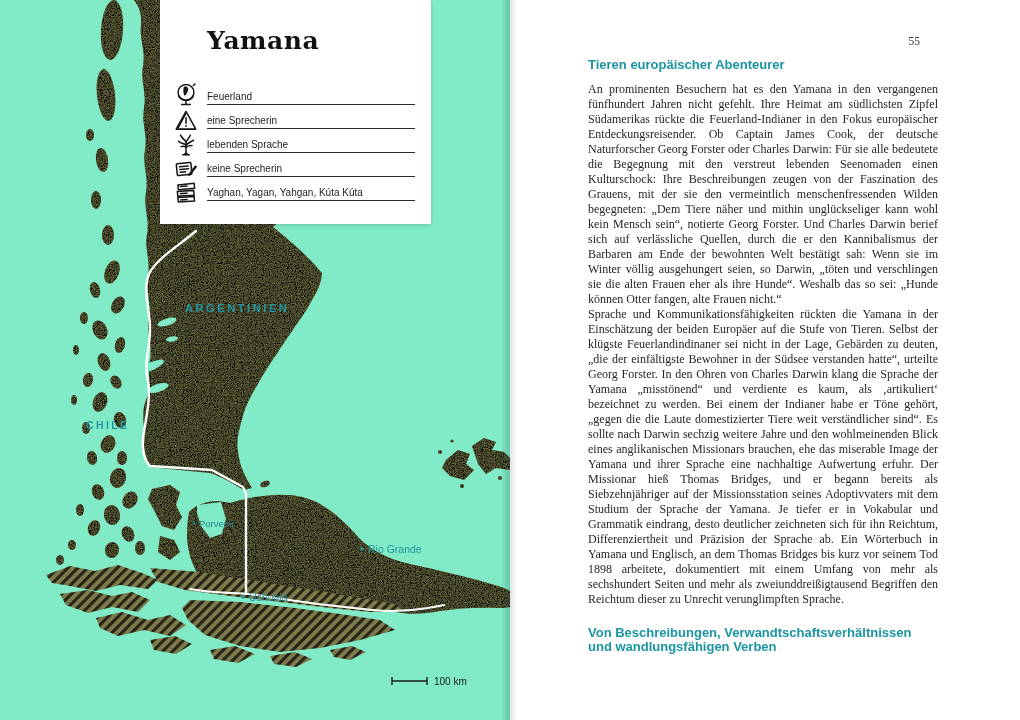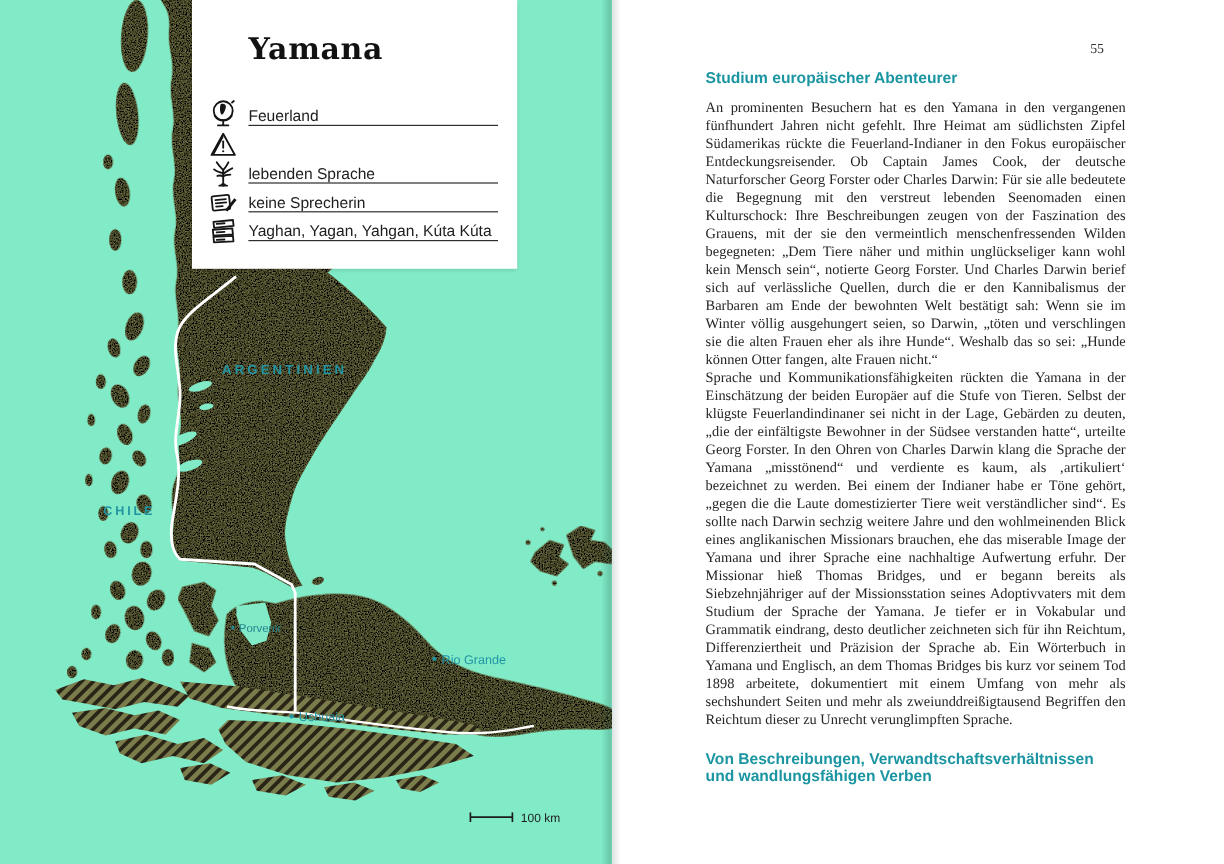--- a/index.html
+++ b/index.html
@@ -8,21 +8,21 @@
   
   .left-page{position:absolute;left:0;top:0;width:510px;height:720px;}
   .map-svg{position:absolute;left:0;top:0;}
   
   .infobox{position:absolute;left:112px;top:0;width:271px;height:224px;background:#ffffff;
            box-shadow:0 1px 4px rgba(0,0,0,.18);margin-left:48px;}
   .infobox-title{position:absolute;left:47px;top:26px;margin:0;
                  font-family:"DejaVu Serif",serif;font-weight:bold;font-size:25px;
                  letter-spacing:.5px;color:#121212;}
   .fact-row{position:absolute;left:47px;right:16px;height:16px;line-height:17px;
-            border-bottom:1.6px solid #2e2e2e;font-size:13px;color:#1d1d1d;
+            border-bottom:1.6px solid #2e2e2e;font-size:10px;color:#1d1d1d;
             white-space:nowrap;overflow:hidden;}
   .fact-icon{position:absolute;left:13px;width:26px;height:26px;}
   .fact-icon svg{width:26px;height:26px;stroke:#151515;fill:none;
                  stroke-width:1.4;stroke-linecap:round;stroke-linejoin:round;}
   
   .right-page{position:absolute;left:510px;top:0;width:510px;height:532px;background:#ffffff;}
   .gutter{position:absolute;left:501px;top:0;width:17px;height:720px;pointer-events:none;
           background:linear-gradient(to right,rgba(0,0,0,0) 0%,rgba(25,70,60,.20) 40%,rgba(0,0,0,0) 95%);}
   .page-number{position:absolute;top:35px;right:100px;font-family:"Liberation Serif",serif;
                font-size:11.5px;color:#333;}
@@ -223,30 +223,31 @@
       <span class="fact-icon" style="top:179px">
         <svg viewBox="0 0 24 24">
           <path d="M4.5,5.5 l15,-1.5 l0.5,4.5 l-15,1.5 z"></path>
           <path d="M4,11.5 l15,-1 l0.5,4.5 l-15,1 z"></path>
           <path d="M4.5,17 l15,-0.8 l0.4,4.2 l-15,0.8 z"></path>
           <path d="M7,7 l6,-0.5 M7,13.5 l6,-0.4 M7,19.3 l6,-0.3"></path>
         </svg>
       </span>
 
       <div class="fact-row" style="top:88px">Feuerland</div>
+      <div class="fact-row" style="top:112px">eine Sprecherin</div>
       <div class="fact-row" style="top:136px">lebenden Sprache</div>
       <div class="fact-row" style="top:160px">keine Sprecherin</div>
       <div class="fact-row" style="top:184px">Yaghan, Yagan, Yahgan, Kúta Kúta</div>
     </div>
   </div>
 
   <div class="right-page">
     <div class="page-number">55</div>
     <div class="textblock">
-      <h2 class="section-heading">Studium europäischer Abenteurer</h2>
+      <h2 class="section-heading">Tieren europäischer Abenteurer</h2>
       <p class="body-para">An prominenten Besuchern hat es den Yamana in den vergangenen fünfhundert Jahren nicht gefehlt. Ihre Heimat am südlichsten Zipfel Südamerikas rückte die Feuerland-Indianer in den Fokus europäischer Entdeckungsreisender. Ob Captain James Cook, der deutsche Naturforscher Georg Forster oder Charles Darwin: Für sie alle bedeutete die Begegnung mit den verstreut lebenden Seenomaden einen Kulturschock: Ihre Beschreibungen zeugen von der Faszination des Grauens, mit der sie den vermeintlich menschenfressenden Wilden begegneten: „Dem Tiere näher und mithin unglückseliger kann wohl kein Mensch sein“, notierte Georg Forster. Und Charles Darwin berief sich auf verlässliche Quellen, durch die er den Kannibalismus der Barbaren am Ende der bewohnten Welt bestätigt sah: Wenn sie im Winter völlig ausgehungert seien, so Darwin, „töten und verschlingen sie die alten Frauen eher als ihre Hunde“. Weshalb das so sei: „Hunde können Otter fangen, alte Frauen nicht.“</p>
       <p class="body-para">Sprache und Kommunikationsfähigkeiten rückten die Yamana in der Einschätzung der beiden Europäer auf die Stufe von Tieren. Selbst der klügste Feuerlandindinaner sei nicht in der Lage, Gebärden zu deuten, „die der einfältigste Bewohner in der Südsee verstanden hatte“, urteilte Georg Forster. In den Ohren von Charles Darwin klang die Sprache der Yamana „misstönend“ und verdiente es kaum, als ‚artikuliert‘ bezeichnet zu werden. Bei einem der Indianer habe er Töne gehört, „gegen die die Laute domestizierter Tiere weit verständlicher sind“. Es sollte nach Darwin sechzig weitere Jahre und den wohlmeinenden Blick eines anglikanischen Missionars brauchen, ehe das miserable Image der Yamana und ihrer Sprache eine nachhaltige Aufwertung erfuhr. Der Missionar hieß Thomas Bridges, und er begann bereits als Siebzehnjähriger auf der Missionsstation seines Adoptivvaters mit dem Studium der Sprache der Yamana. Je tiefer er in Vokabular und Grammatik eindrang, desto deutlicher zeichneten sich für ihn Reichtum, Differenziertheit und Präzision der Sprache ab. Ein Wörterbuch in Yamana und Englisch, an dem Thomas Bridges bis kurz vor seinem Tod 1898 arbeitete, dokumentiert mit einem Umfang von mehr als sechshundert Seiten und mehr als zweiunddreißigtausend Begriffen den Reichtum dieser zu Unrecht verunglimpften Sprache.</p>
       <h2 class="section-heading second">Von Beschreibungen, Verwandtschaftsverhältnissen und wandlungsfähigen Verben</h2>
     </div>
   </div>
 
   <div class="gutter"></div>
 </div>
 
 </body></html>

